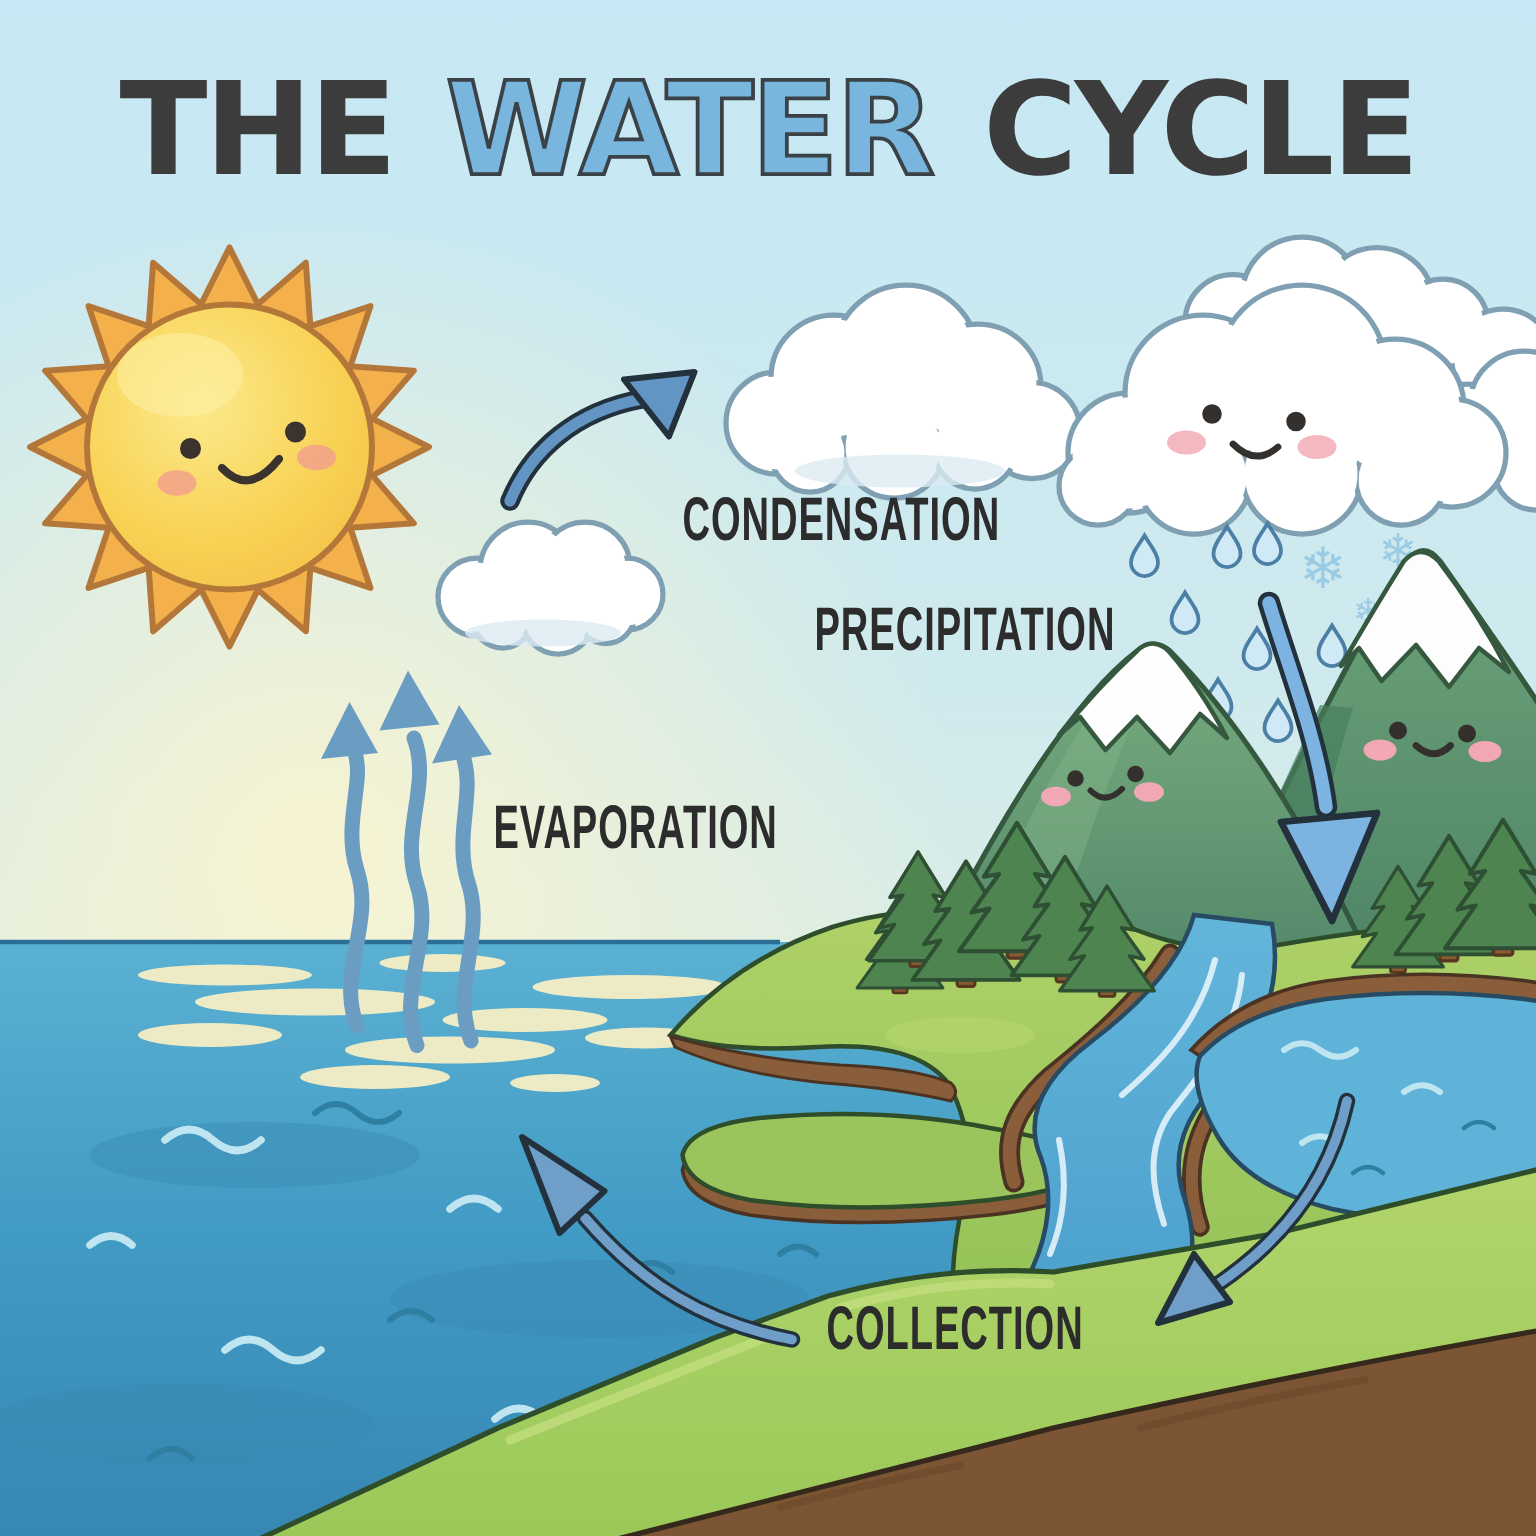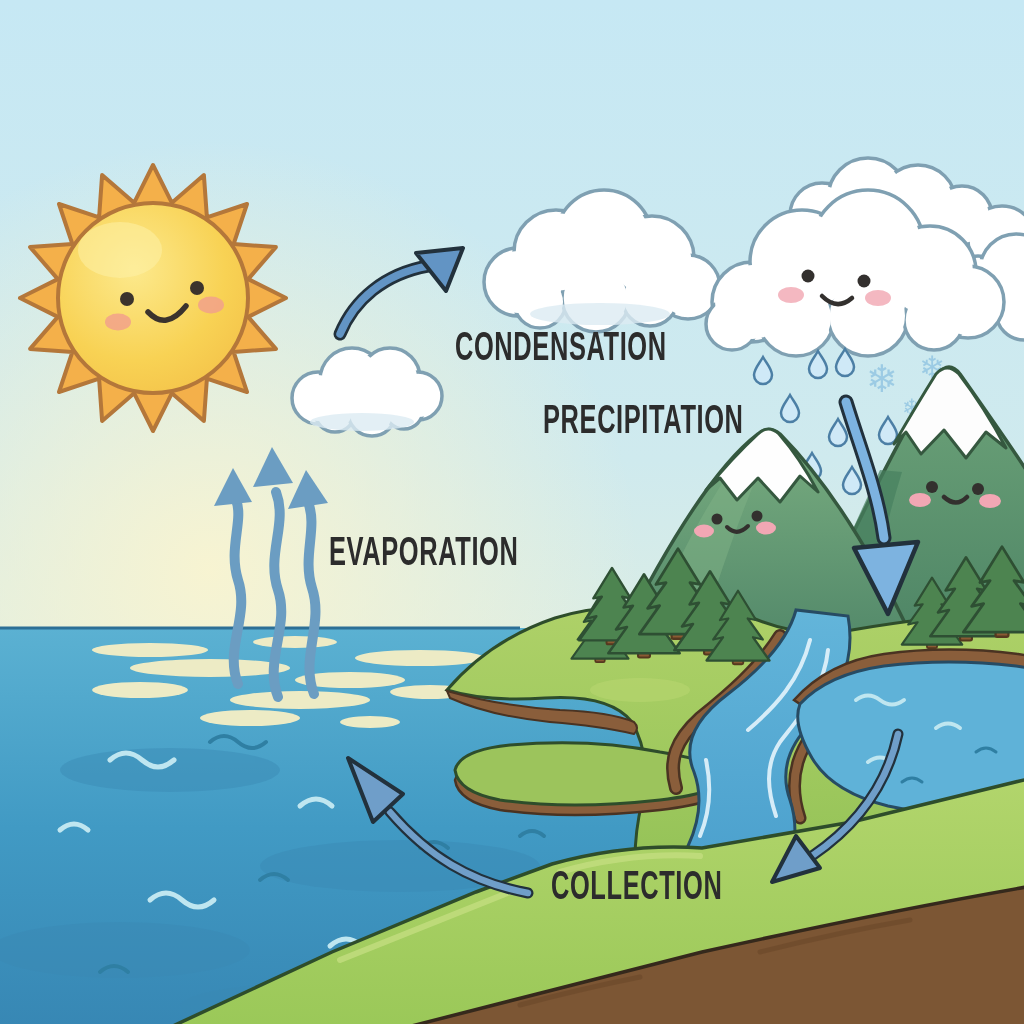--- a/index.html
+++ b/index.html
@@ -351,18 +351,23 @@
     <polygon points="772,882 796,836 820,868" fill="#6f9ec9" stroke="#22313c" stroke-width="4" stroke-linejoin="round"></polygon>
   </g>
 
   <g>
     <path d="M528,893 C470,882 428,856 390,812" fill="none" stroke="#22313c" stroke-width="11" stroke-linecap="round"></path>
     <path d="M528,893 C470,882 428,856 390,812" fill="none" stroke="#6f9ec9" stroke-width="6.5" stroke-linecap="round"></path>
     <polygon points="348,758 403,794 373,822" fill="#6f9ec9" stroke="#22313c" stroke-width="4" stroke-linejoin="round"></polygon>
   </g>
 </svg>
 
+  <div class="title">
+    <span class="t-dark">THE</span>
+    <span class="t-blue">WATER</span>
+    <span class="t-dark">CYCLE</span>
+  </div>
 
   <div class="stage-label" id="lbl-condensation">CONDENSATION</div>
   <div class="stage-label" id="lbl-precipitation">PRECIPITATION</div>
   <div class="stage-label" id="lbl-evaporation">EVAPORATION</div>
   <div class="stage-label" id="lbl-collection">COLLECTION</div>
 </div>
 
 </body></html>

